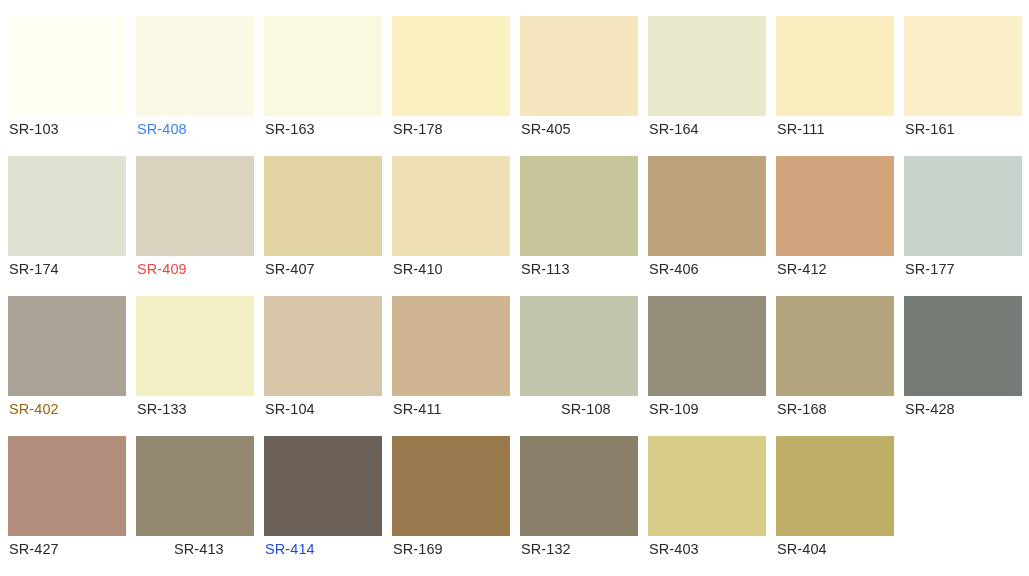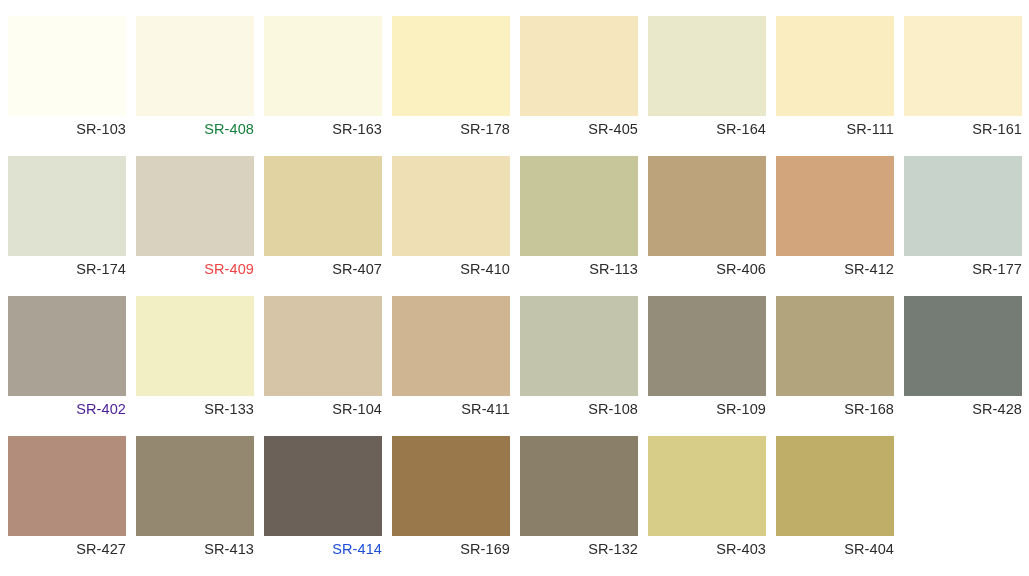--- a/index.html
+++ b/index.html
@@ -36,34 +36,33 @@
     border: 0;
   }
   .swatch-label {
     font-family: "Liberation Sans", sans-serif;
     font-size: 14.5px;
     line-height: 26px;
     color: #2b2b2b;
     letter-spacing: 0.1px;
     white-space: nowrap;
     padding-left: 1px;
-    text-align: right;
   }
 </style>
 </head>
 <body style="background: rgb(255, 255, 255);">
 
 <main id="swatch-grid">
     <div class="swatch-cell">
       <div class="swatch-chip" style="background-color: rgb(255, 254, 242);"></div>
       <div class="swatch-label" style="color: rgb(43, 43, 43);">SR-103</div>
     </div>
     <div class="swatch-cell">
       <div class="swatch-chip" style="background-color: rgb(252, 248, 230);"></div>
-      <div class="swatch-label" style="color: #15803d;">SR-408</div>
+      <div class="swatch-label" style="color: #3b82f6;">SR-408</div>
     </div>
     <div class="swatch-cell">
       <div class="swatch-chip" style="background-color: rgb(251, 248, 224);"></div>
       <div class="swatch-label" style="color: rgb(43, 43, 43);">SR-163</div>
     </div>
     <div class="swatch-cell">
       <div class="swatch-chip" style="background-color: rgb(250, 240, 192);"></div>
       <div class="swatch-label" style="color: rgb(43, 43, 43);">SR-178</div>
     </div>
     <div class="swatch-cell">
@@ -109,21 +108,21 @@
     <div class="swatch-cell">
       <div class="swatch-chip" style="background-color: rgb(210, 165, 125);"></div>
       <div class="swatch-label" style="color: rgb(43, 43, 43);">SR-412</div>
     </div>
     <div class="swatch-cell">
       <div class="swatch-chip" style="background-color: rgb(199, 211, 203);"></div>
       <div class="swatch-label" style="color: rgb(43, 43, 43);">SR-177</div>
     </div>
     <div class="swatch-cell">
       <div class="swatch-chip" style="background-color: rgb(171, 162, 150);"></div>
-      <div class="swatch-label" style="color: #4c1d95;">SR-402</div>
+      <div class="swatch-label" style="color: #a16207;">SR-402</div>
     </div>
     <div class="swatch-cell">
       <div class="swatch-chip" style="background-color: rgb(242, 239, 196);"></div>
       <div class="swatch-label" style="color: rgb(43, 43, 43);">SR-133</div>
     </div>
     <div class="swatch-cell">
       <div class="swatch-chip" style="background-color: rgb(215, 197, 167);"></div>
       <div class="swatch-label" style="color: rgb(43, 43, 43);">SR-104</div>
     </div>
     <div class="swatch-cell">
@@ -145,21 +144,21 @@
     <div class="swatch-cell">
       <div class="swatch-chip" style="background-color: rgb(117, 124, 118);"></div>
       <div class="swatch-label" style="color: rgb(43, 43, 43);">SR-428</div>
     </div>
     <div class="swatch-cell">
       <div class="swatch-chip" style="background-color: rgb(178, 141, 123);"></div>
       <div class="swatch-label" style="color: rgb(43, 43, 43);">SR-427</div>
     </div>
     <div class="swatch-cell">
       <div class="swatch-chip" style="background-color: rgb(148, 136, 113);"></div>
-      <div class="swatch-label" style="color: rgb(43, 43, 43);">SR-413</div>
+      <div class="swatch-label" style="color: rgb(43, 43, 43); margin-left: 37px;">SR-413</div>
     </div>
     <div class="swatch-cell">
       <div class="swatch-chip" style="background-color: rgb(108, 97, 89);"></div>
       <div class="swatch-label" style="color: #1d4ed8;">SR-414</div>
     </div>
     <div class="swatch-cell">
       <div class="swatch-chip" style="background-color: rgb(153, 121, 76);"></div>
       <div class="swatch-label" style="color: rgb(43, 43, 43);">SR-169</div>
     </div>
     <div class="swatch-cell">

